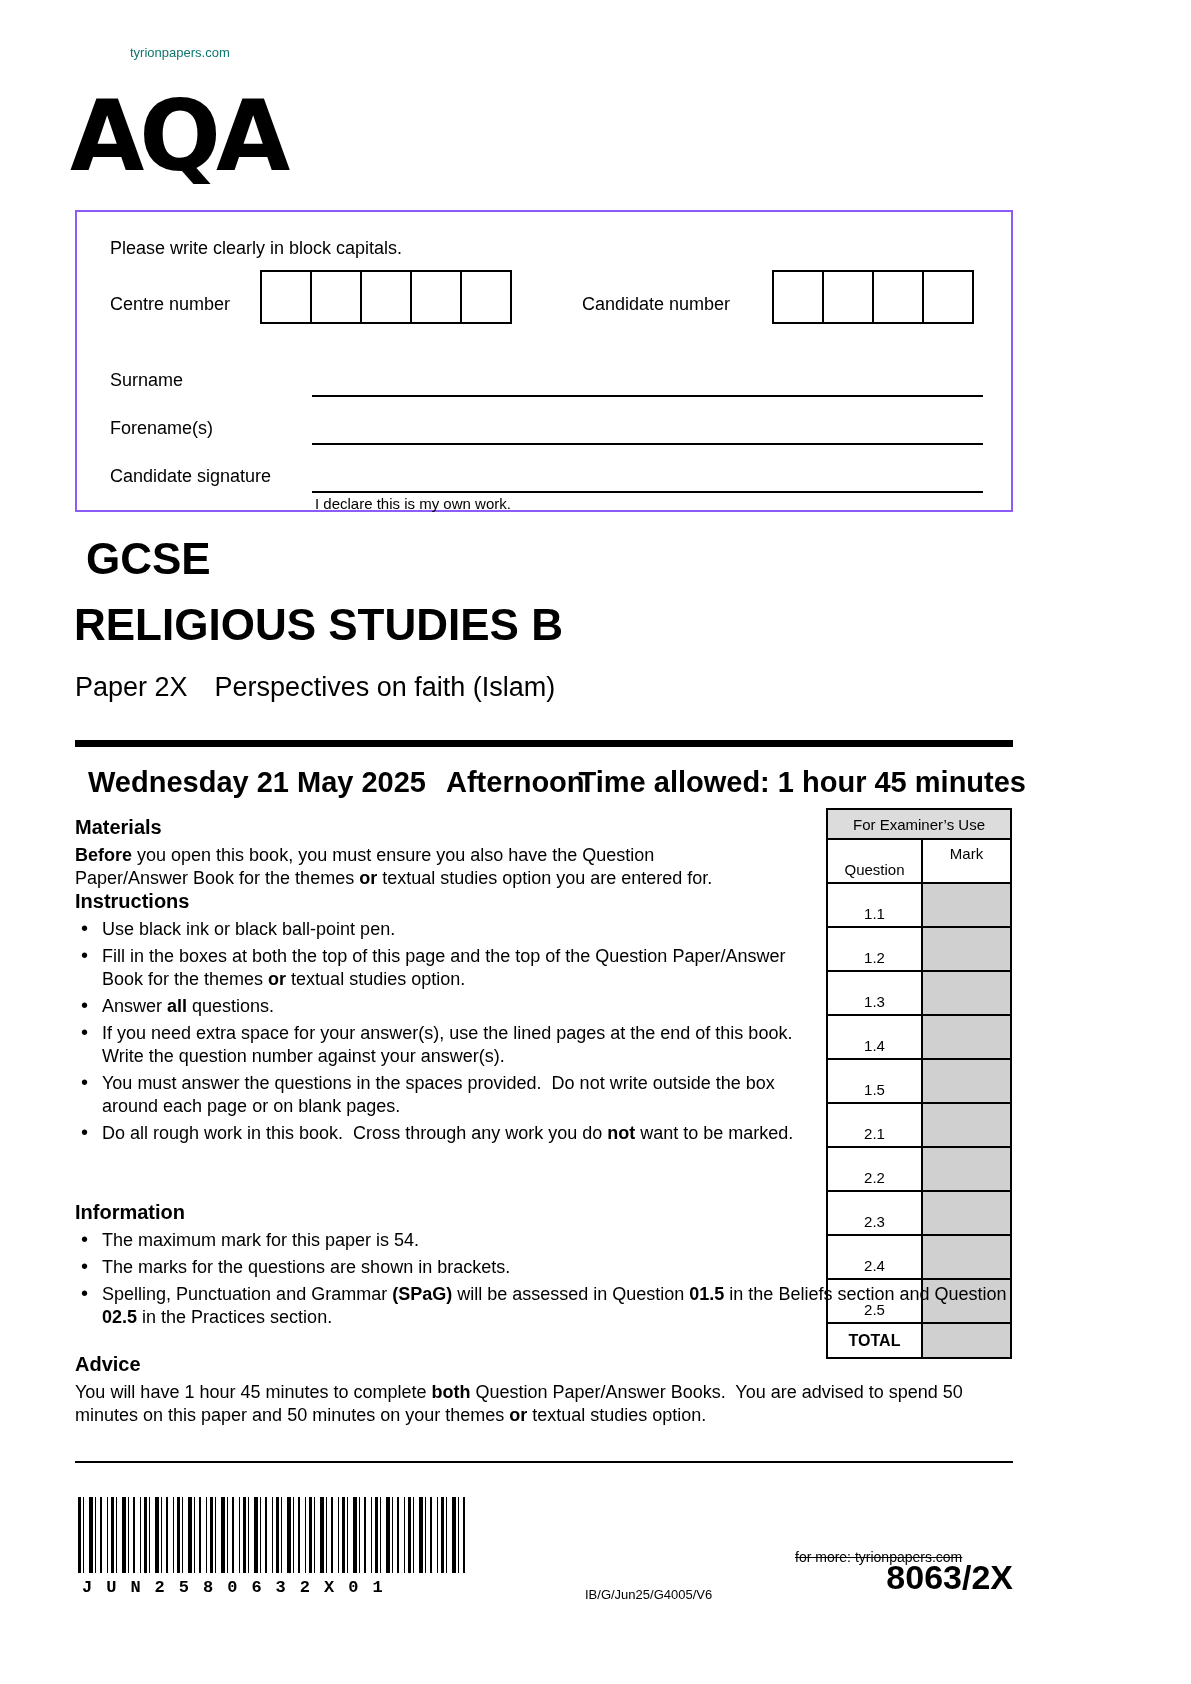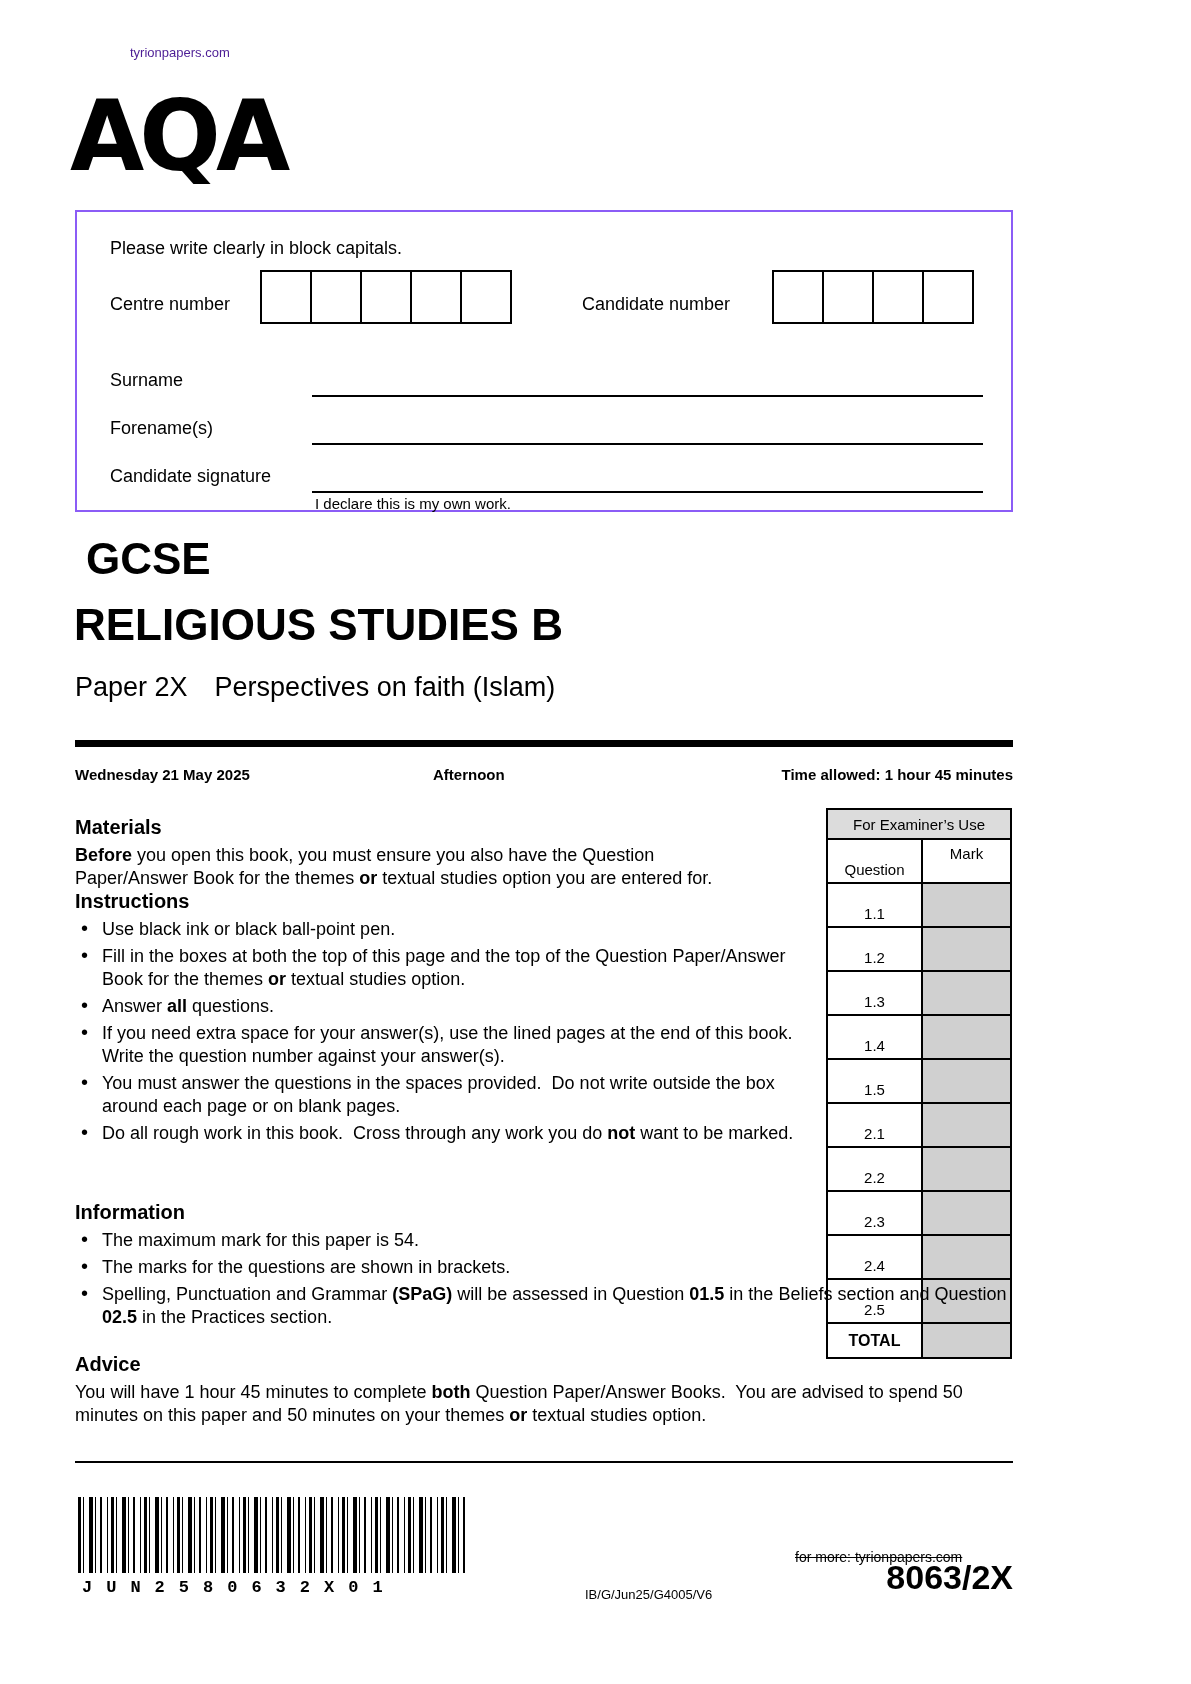--- a/index.html
+++ b/index.html
@@ -8,21 +8,21 @@
   .page {
     position: relative;
     width: 1191px;
     height: 1684px;
     background: #fff;
     margin: 0 auto;
     overflow: hidden;
   }
   .watermark-top {
     position: absolute; left: 130px; top: 45px;
-    font-size: 13px; color: #4c1d95;
+    font-size: 13px; color: #0f766e;
   }
   .logo {
     position: absolute; left: 70px; top: 88px;
     font-family: "DejaVu Sans", sans-serif;
     font-size: 96px; font-weight: 900; letter-spacing: -5px;
     color: #000; line-height: 1;
     transform: scaleY(1.02);
   }
   
   .cand-box {
@@ -51,21 +51,21 @@
   .line-forename { top: 231px; }
   .line-signature { top: 279px; }
   .declaration { position: absolute; left: 238px; top: 283px; font-size: 15px; }
   
   .t-qual { position: absolute; left: 74px; top: 534px; font-size: 44px; font-weight: 700; letter-spacing: 0px; margin-left: 12px; }
   .t-subject { position: absolute; left: 74px; top: 600px; font-size: 44px; font-weight: 700; }
   .t-paper { position: absolute; left: 75px; top: 672px; font-size: 27px; }
   .t-paper .paper-name { margin-left: 27px; }
   .rule { position: absolute; left: 75px; top: 740px; width: 938px; height: 7px; background: #000; }
   
-  .session { position: absolute; left: 75px; top: 766px; width: 938px; height: 30px; font-size: 15px; font-weight: 700; }
+  .session { position: absolute; left: 88px; top: 766px; width: 938px; height: 30px; font-size: 29px; font-weight: 700; }
   .session .date { position: absolute; left: 0; }
   .session .afternoon { position: absolute; left: 358px; }
   .session .allowed { position: absolute; right: 0; }
   
   .ex-table {
     position: absolute; left: 826px; top: 808px; width: 186px;
     border: 2px solid #000; font-size: 15px; background: #fff;
   }
   .ex-title {
     background: #dcdcdc; text-align: center;

